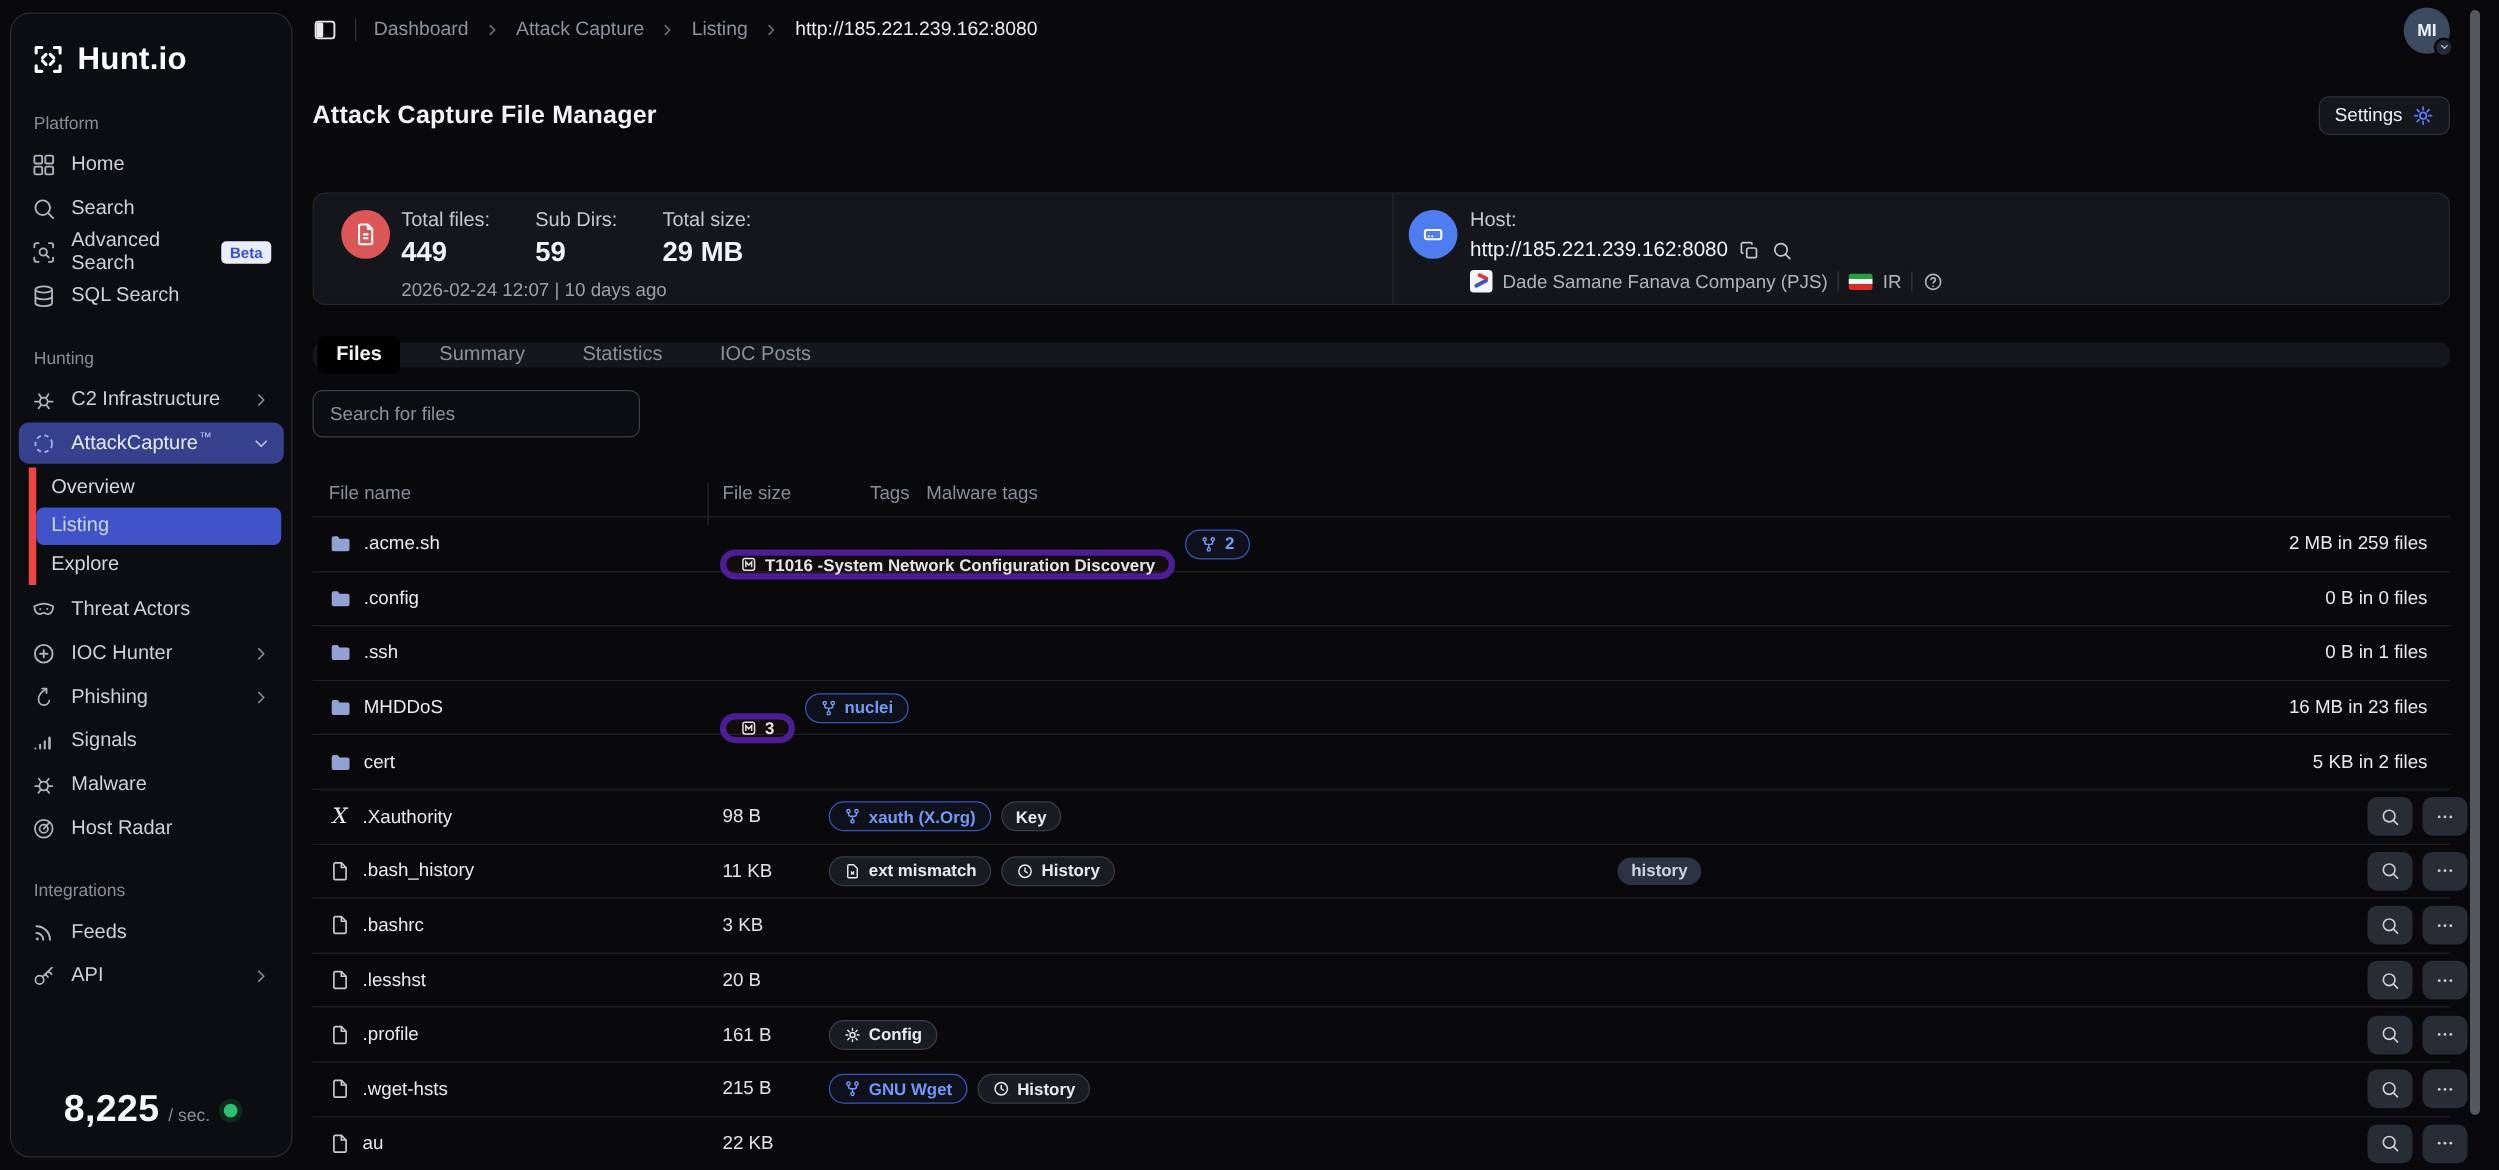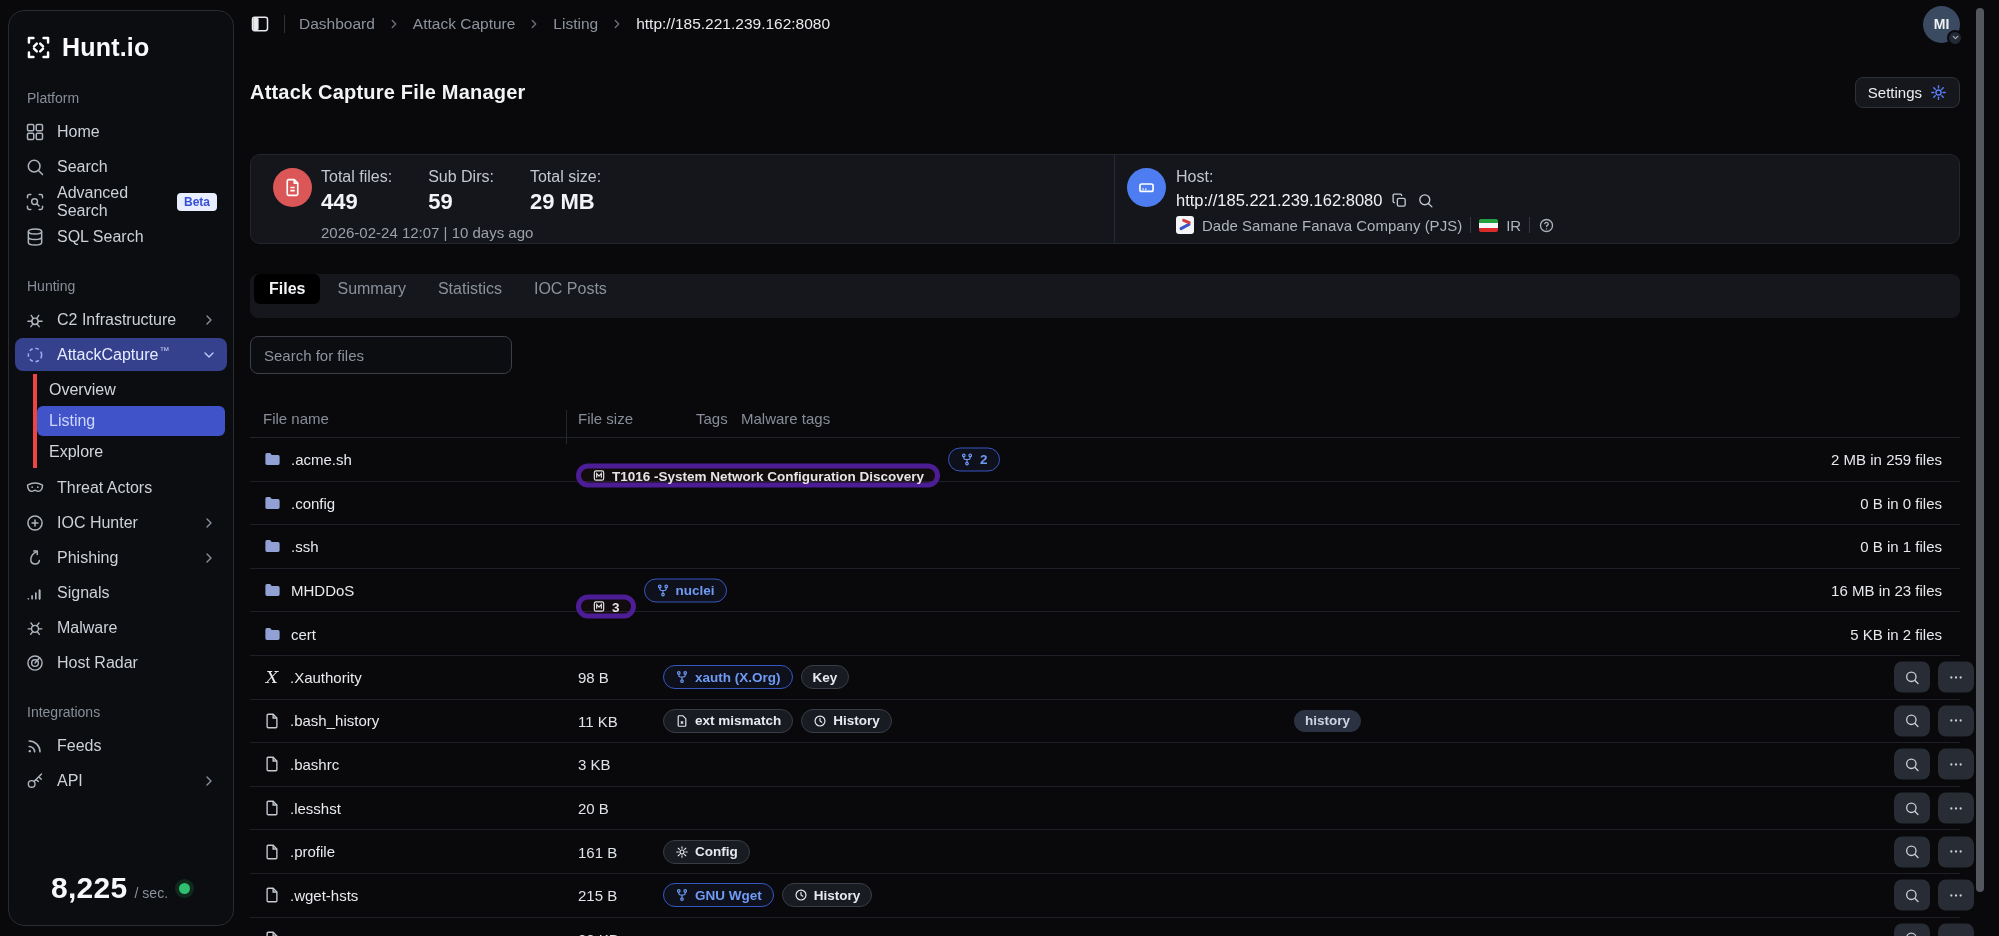--- a/index.html
+++ b/index.html
@@ -17,21 +17,21 @@
   .nav-item { display:flex; align-items:center; gap:12px; height:33px; margin:1px 6px;
     padding:0 10px; border-radius:8px; font-size:16px; color:#cdd1d8; cursor:pointer; }
   .nav-item .ic { width:20px; height:20px; color:#aeb4bd; flex:0 0 auto; }
   .nav-item .chev { margin-left:auto; width:16px; height:16px; color:#8b919b; }
   .nav-item.active { background:#35418c; color:#e7ecff; }
   .nav-item.active .ic { color:#9db0f5; }
   .nav-item.active .chev { color:#c0ccff; }
   .tm { font-size:10px; vertical-align:super; margin-left:1px; color:#c3ccf5; }
   .badge-beta { margin-left:auto; background:#e8edff; color:#3450d6; font-size:12px;
     font-weight:700; border-radius:4px; padding:2px 7px; }
-  .sub-list { margin:2px 8px 2px 24px; border-left:4px solid #ef4444; }
+  .sub-list { margin:2px 8px 2px 14px; border-left:6px solid #ef4444; }
   .sub-item { height:30px; display:flex; align-items:center; padding-left:12px;
     margin:1px 0 1px 0; font-size:16px; color:#d3d6dc; border-radius:6px; cursor:pointer; }
   .sub-item.active { background:#4053c8; color:#ccd6ff; }
   .rate { position:absolute; left:20px; bottom:20px; display:flex; align-items:baseline; gap:7px; }
   .rate-value { font-size:30px; font-weight:700; color:#f6f7f9; letter-spacing:.3px;margin-left:22px; }
   .rate-unit { font-size:14px; color:#8a9199; }
   .rate-dot { width:11px; height:11px; border-radius:50%; background:#2fbf71;
     box-shadow:0 0 0 4px #11291d; align-self:center; margin-left:4px; }
 
   
@@ -78,22 +78,22 @@
   .mini-ic { width:17px; height:17px; color:#c3c8d0; cursor:pointer; }
   .host-org-row { display:flex; align-items:center; gap:8px; margin-top:6px; font-size:15px; color:#aeb4be; }
   .org-chip { width:18px; height:18px; background:#f4f5f7; border-radius:3px; position:relative; overflow:hidden; }
   .org-chip i { position:absolute; left:3px; top:9px; width:12px; height:3px; background:#3a56c4; transform:rotate(-28deg); border-radius:2px; }
   .org-chip b { position:absolute; left:6px; top:4px; width:9px; height:2.5px; background:#d23d3d; transform:rotate(24deg); border-radius:2px; }
   .host-sep { width:1px; height:16px; background:#33373f; }
   .flag-ir { width:19px; height:13px; border-radius:2px;
     background:linear-gradient(#239f40 33%, #f5f6f8 33% 66%, #da2b2b 66%); }
   .q-ic { width:17px; height:17px; color:#aab0ba; cursor:pointer; }
 
-  .tabbar { margin-top:30px; height:44px; background:#15171c; border-radius:8px;
-    display:flex; align-items:flex-start; gap:2px; padding:0 4px; }
+  .tabbar { margin-top:30px; height:20px; background:#15171c; border-radius:8px;
+    display:flex; align-items:center; gap:16px; padding:0 4px; }
   .tab { font-size:16px; color:#8b919b; padding:6px 15px; border-radius:6px; cursor:pointer; }
   .tab.active { background:#000; color:#f5f6f8; font-weight:600; }
 
   .search-box { margin-top:18px; width:262px; height:38px; background:#0c0d10;
     border:1px solid #3a3f48; border-radius:8px; display:flex; align-items:center; }
   .search-box input { background:transparent; border:0; outline:0; color:#e6e8ec;
     font-size:15px; padding:0 13px; width:100%; font-family:inherit; }
   .search-box input::placeholder { color:#8d939e; }
 
   .table { margin-top:34px; }

